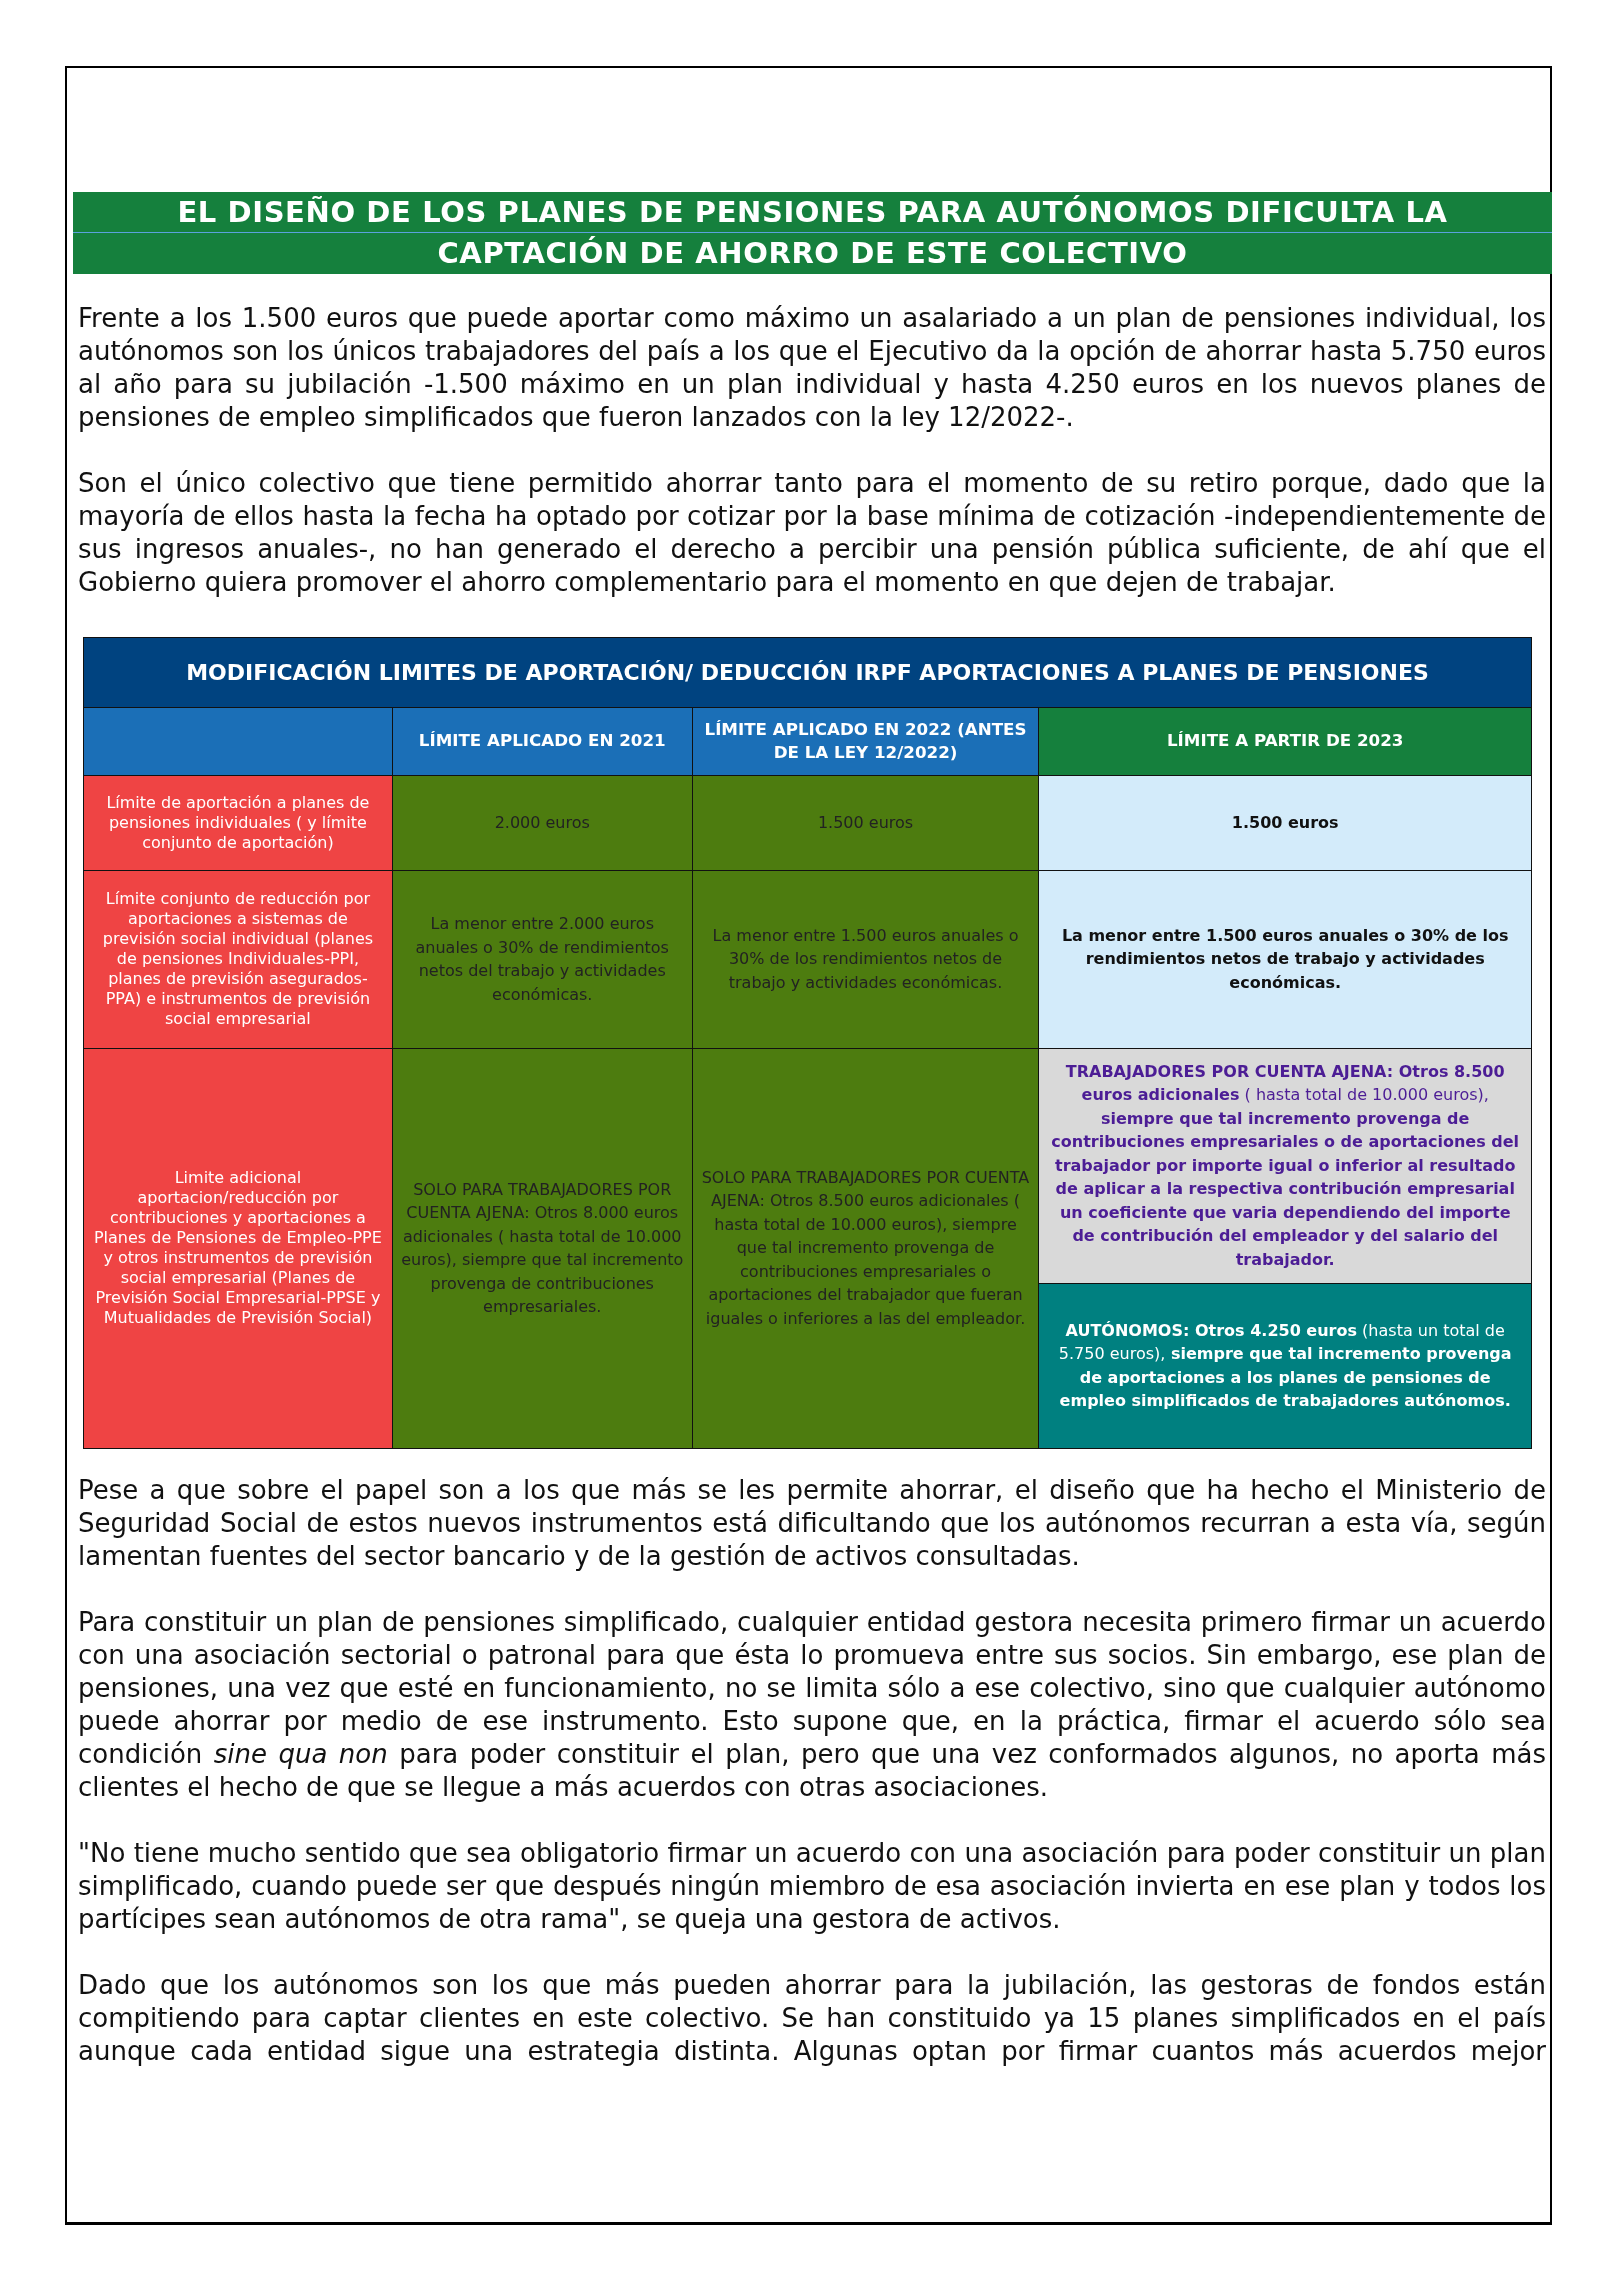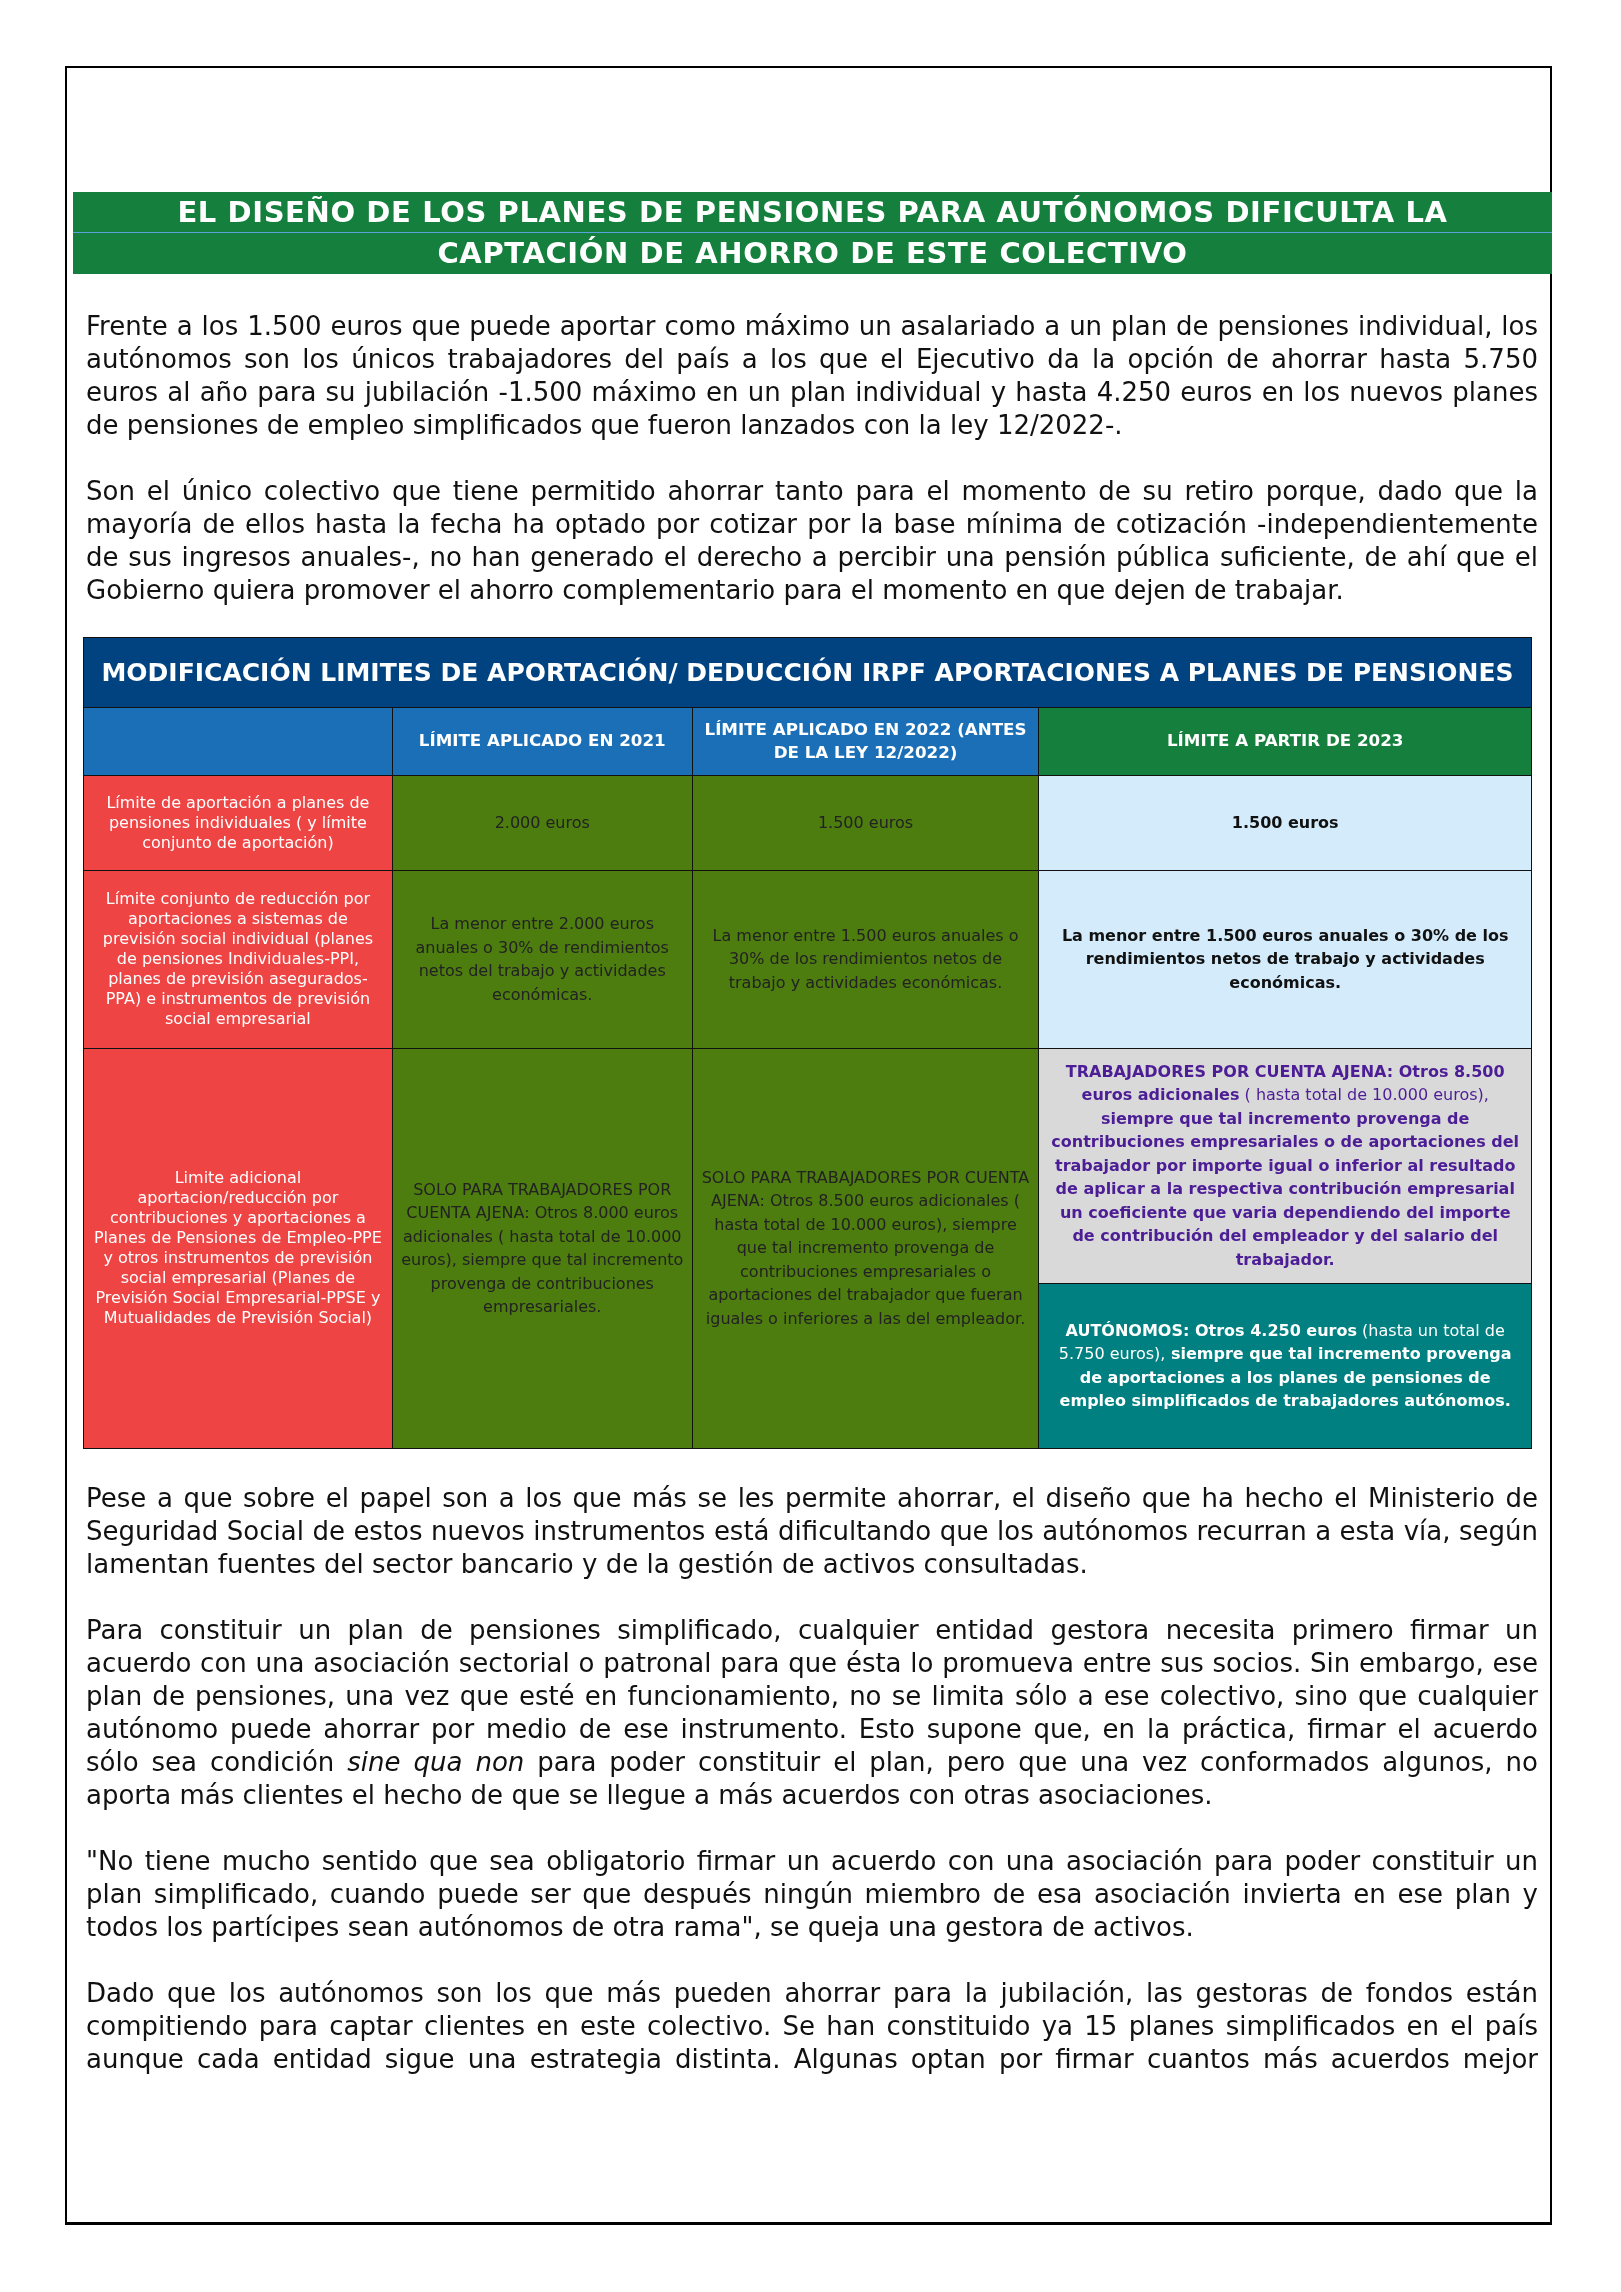--- a/index.html
+++ b/index.html
@@ -1,25 +1,25 @@
 <!DOCTYPE html>
 <html><head>
 <meta charset="utf-8">
 <style>
   html, body { margin: 0; padding: 0; background: #ffffff; }
   body { width: 1621px; height: 2293px; position: relative; overflow: hidden; font-family: "DejaVu Sans", sans-serif; color: #111; }
   .page-frame { position: absolute; left: 65px; top: 66px; width: 1487px; height: 2159px; border: 2.9px solid #000; border-bottom-width: 3.9px; box-sizing: border-box; }
   .title-banner { position: absolute; left: 73px; top: 192px; width: 1479px; height: 82px; background: #15803d; color: #fff; text-align: center; font-weight: bold; font-size: 29px; line-height: 40px; letter-spacing: 0.6px; }
   .title-banner .line1 { border-bottom: 1px solid #5aa2dd; }
   .body-text { position: absolute; left: 78px; width: 1468px; font-size: 26px; line-height: 33px; text-align: justify; color: #111; }
-  .p { margin: 8px; }
+  .p { margin: 0; }
   .p.last-justify { text-align-last: justify; }
   table.limits { position: absolute; left: 83px; top: 637px; width: 1449px; border-collapse: collapse; font-family: "DejaVu Sans", sans-serif; }
   table.limits td, table.limits th { border: 1.5px solid #111; text-align: center; vertical-align: middle; padding: 3.9px 7.8px; }
-  .t-title { background: #004380; color: #fff; font-weight: bold; font-size: 25px; height: 61px; }
+  .t-title { background: #004380; color: #fff; font-weight: bold; font-size: 22px; height: 61px; }
   .t-head { background: #1b6fb7; color: #fff; font-weight: bold; font-size: 16.7px; height: 59px; line-height: 23.5px; }
   .t-head.accent { background: #15803d; }
   .t-head.blank { border-right: 1.5px solid #111; }
   .row-label { background: #ef4444; color: #fff; font-size: 16px; line-height: 20px; }
   .cell { background: #4d7c0f; color: #222; font-size: 16px; line-height: 23.5px; }
   .cell.light { background: #d3ebfa; color: #111; font-weight: bold; }
   .cell.grey { background: #d9d9d9; color: #4c1d95; font-weight: bold; }
   .cell.teal { background: #008080; color: #fff; font-weight: bold; }
   .nb { font-weight: normal; }
   .it { font-style: italic; }

